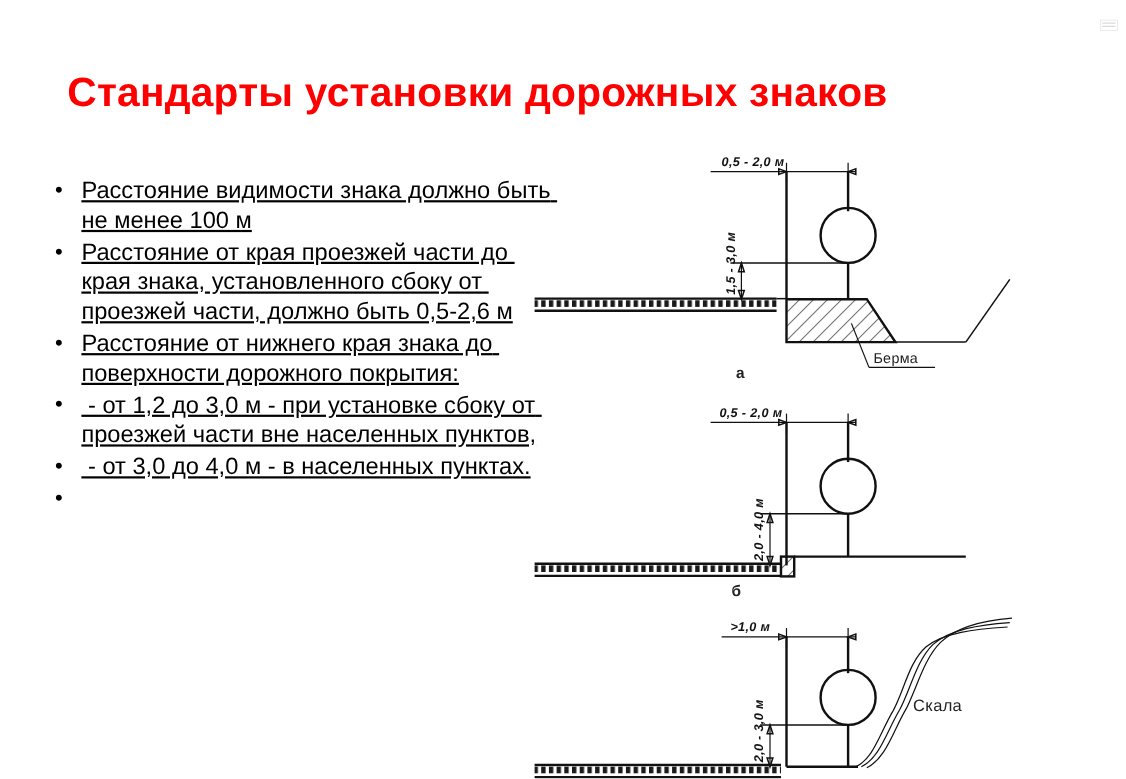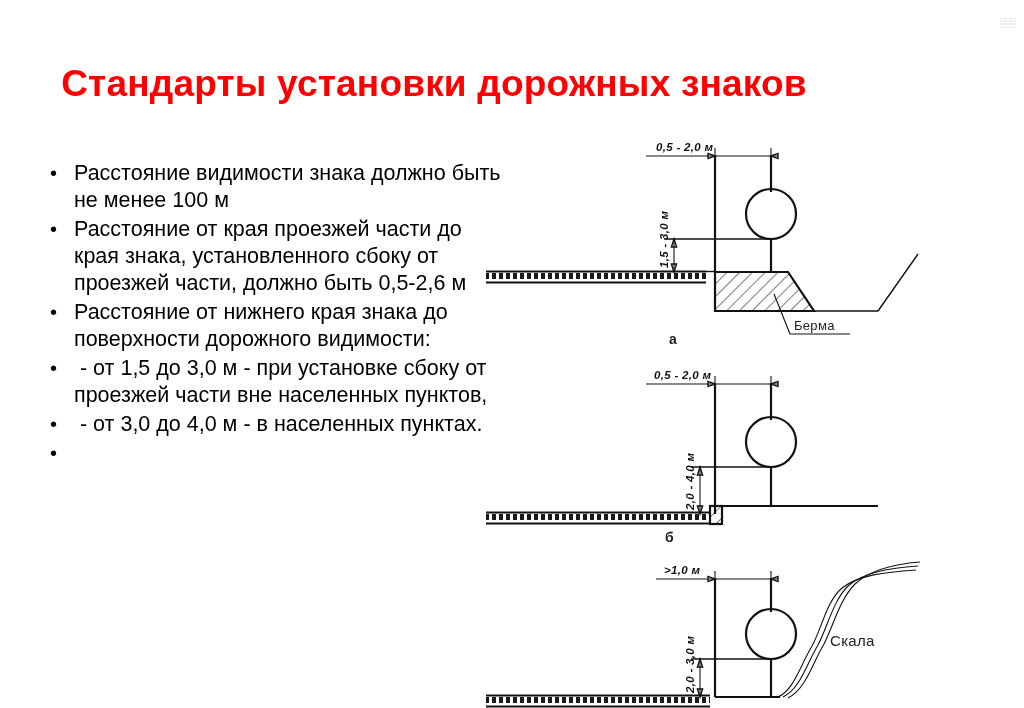--- a/index.html
+++ b/index.html
@@ -31,21 +31,21 @@
     display:flex;align-items:flex-start;
     font-size:21.5px;line-height:27px;
     margin-bottom:2px;
   }
   .bullet .dot{
     width:24px;min-width:24px;
     font-size:20px;line-height:27px;
     text-align:left;padding-left:6px;
     color:#000;
   }
-  .bullet .txt{flex:1;white-space:pre-wrap;}
+  .bullet .txt{flex:1;white-space:pre-wrap;text-decoration:underline;}
   .bullet.empty{height:27px;}
 
   
   #diagram{position:absolute;left:478px;top:126px;width:546px;height:596px;}
   #diagram svg{display:block;}
 
   .dimtext{
     font-family:"Liberation Sans","DejaVu Sans",sans-serif;
     font-size:11.5px;font-weight:bold;font-style:italic;
     fill:#111;letter-spacing:.3px;
@@ -84,25 +84,25 @@
     <div class="bullet">
       <span class="dot">•</span>
       <span class="txt">Расстояние видимости знака должно быть не менее 100 м</span>
     </div>
     <div class="bullet">
       <span class="dot">•</span>
       <span class="txt">Расстояние от края проезжей части до края знака, установленного сбоку от проезжей части, должно быть 0,5-2,6 м</span>
     </div>
     <div class="bullet">
       <span class="dot">•</span>
-      <span class="txt">Расстояние от нижнего края знака до поверхности дорожного видимости:</span>
-    </div>
-    <div class="bullet">
-      <span class="dot">•</span>
-      <span class="txt"> - от 1,5 до 3,0 м - при установке сбоку от проезжей части вне населенных пунктов,</span>
+      <span class="txt">Расстояние от нижнего края знака до поверхности дорожного покрытия:</span>
+    </div>
+    <div class="bullet">
+      <span class="dot">•</span>
+      <span class="txt"> - от 1,2 до 3,0 м - при установке сбоку от проезжей части вне населенных пунктов,</span>
     </div>
     <div class="bullet">
       <span class="dot">•</span>
       <span class="txt"> - от 3,0 до 4,0 м - в населенных пунктах.</span>
     </div>
     <div class="bullet empty">
       <span class="dot">•</span>
       <span class="txt"></span>
     </div>
   </div>

